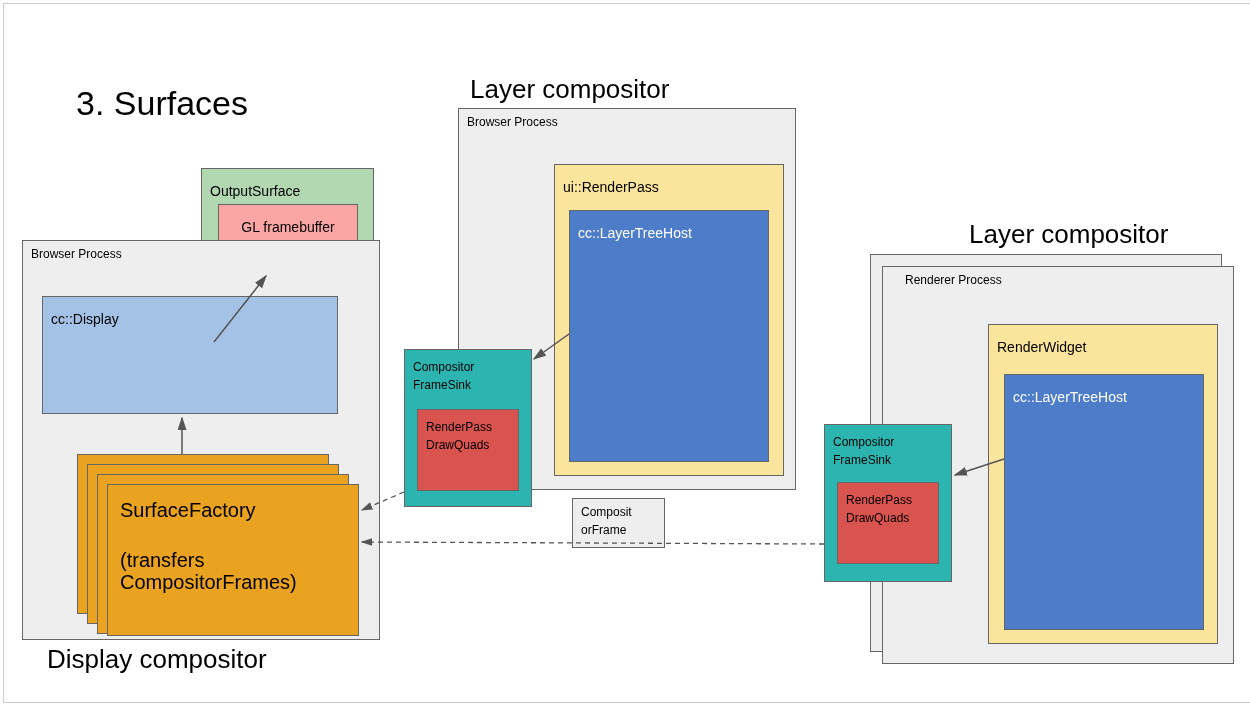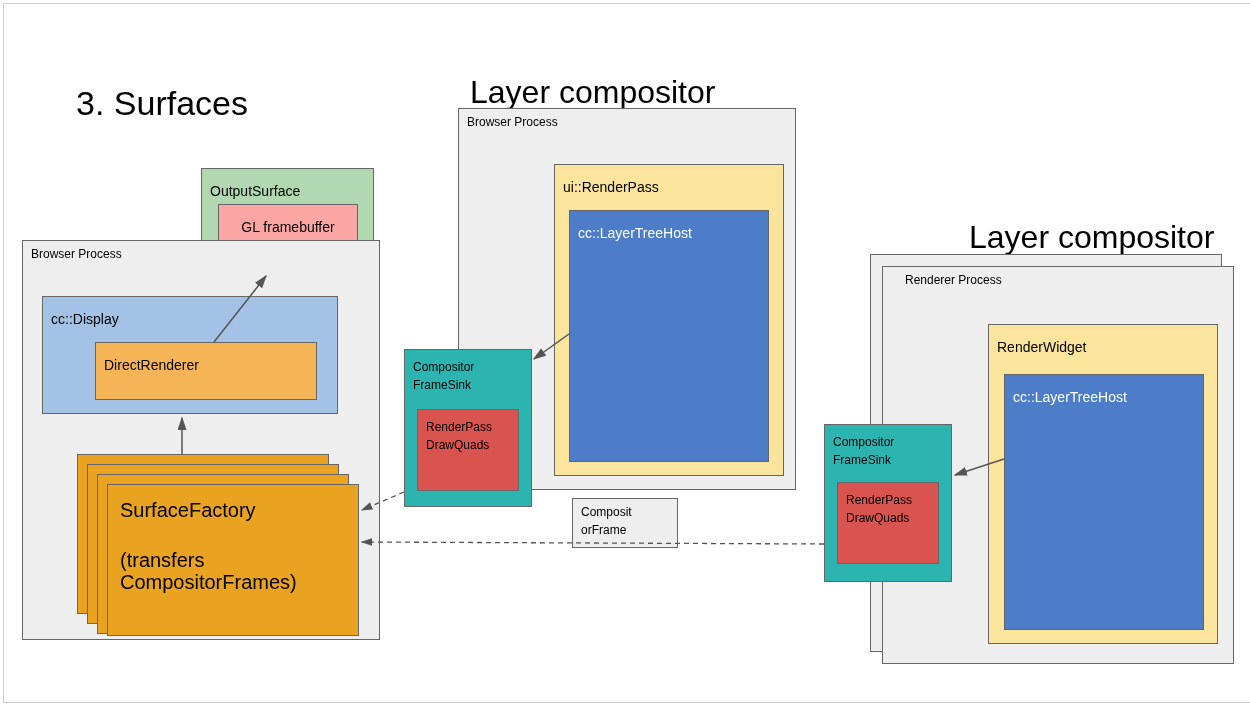--- a/index.html
+++ b/index.html
@@ -5,50 +5,48 @@
   html,body{margin:0;padding:0;}
   body{
     width:1250px;height:705px;
     font-family:Arial,Helvetica,sans-serif;
     background:#fff;color:#000;position:relative;
   }
   .canvas{position:absolute;left:3px;top:3px;width:1244px;height:698px;border:1px solid #ccc;padding-left:7px;}
   .box{position:absolute;border:1px solid #666;box-sizing:border-box;}
   .label{position:absolute;white-space:nowrap;}
   .title{font-size:34px;}
-  .subtitle{font-size:32px;}
+  .subtitle{font-size:26px;}
   .small{font-size:12px;}
   .medium{font-size:20px;}
   .txt{padding:6px 8px;font-size:14px;margin-top:8px;}
   svg.arrows{position:absolute;left:0;top:0;width:1244px;height:698px;pointer-events:none;}
 </style>
 </head>
 <body>
 
 <div class="canvas">
 
   <div class="label title" style="left:72px;top:80px;">3. Surfaces</div>
   <div class="label subtitle" style="left:466px;top:70px;">Layer compositor</div>
   <div class="label subtitle" style="left:965px;top:215px;">Layer compositor</div>
+  <div class="label subtitle" style="left:43px;top:640px;">Display compositor</div>
 
   <div class="box" style="left:197px;top:164px;width:173px;height:106px;background:#b2d8b2;">
     <div class="txt">OutputSurface</div>
   </div>
   <div class="box" style="left:214px;top:200px;width:140px;height:48px;background:#fca5a5;text-align:center;">
     <div class="txt">GL framebuffer</div>
   </div>
 
   <div class="box" style="left:18px;top:236px;width:358px;height:400px;background:#eeeeee;">
     <div class="label small" style="left:8px;top:6px;">Browser Process</div>
   </div>
   <div class="box" style="left:38px;top:292px;width:296px;height:118px;background:#a3c2e6;">
     <div class="txt">cc::Display</div>
-  </div>
-  <div class="box" style="left:91px;top:338px;width:222px;height:58px;background:#f5b556;">
-    <div class="txt">DirectRenderer</div>
   </div>
 
   <div class="box" style="left:73px;top:450px;width:252px;height:160px;background:#eaa221;"></div>
   <div class="box" style="left:83px;top:460px;width:252px;height:160px;background:#eaa221;"></div>
   <div class="box" style="left:93px;top:470px;width:252px;height:160px;background:#eaa221;"></div>
   <div class="box" style="left:103px;top:480px;width:252px;height:152px;background:#eaa221;">
     <div class="label medium" style="left:12px;top:14px;">SurfaceFactory</div>
     <div class="label medium" style="left:12px;top:64px;">(transfers</div>
     <div class="label medium" style="left:12px;top:86px;">CompositorFrames)</div>
   </div>
@@ -65,21 +63,21 @@
 
   <div class="box" style="left:400px;top:345px;width:128px;height:158px;background:#2cb5b0;">
     <div class="label small" style="left:8px;top:10px;">Compositor</div>
     <div class="label small" style="left:8px;top:28px;">FrameSink</div>
   </div>
   <div class="box" style="left:413px;top:405px;width:102px;height:82px;background:#d9534f;">
     <div class="label small" style="left:8px;top:10px;">RenderPass</div>
     <div class="label small" style="left:8px;top:28px;">DrawQuads</div>
   </div>
 
-  <div class="box" style="left:568px;top:494px;width:106px;height:50px;background:#eeeeee;">
+  <div class="box" style="left:568px;top:494px;width:93px;height:50px;background:#eeeeee;">
     <div class="label small" style="left:8px;top:6px;">Composit</div>
     <div class="label small" style="left:8px;top:24px;">orFrame</div>
   </div>
 
   <div class="box" style="left:866px;top:250px;width:352px;height:398px;background:#eeeeee;"></div>
   <div class="box" style="left:878px;top:262px;width:352px;height:398px;background:#eeeeee;">
     <div class="label small" style="left:22px;top:6px;">Renderer Process</div>
   </div>
   <div class="box" style="left:984px;top:320px;width:230px;height:320px;background:#fbe49c;">
     <div class="txt">RenderWidget</div>

